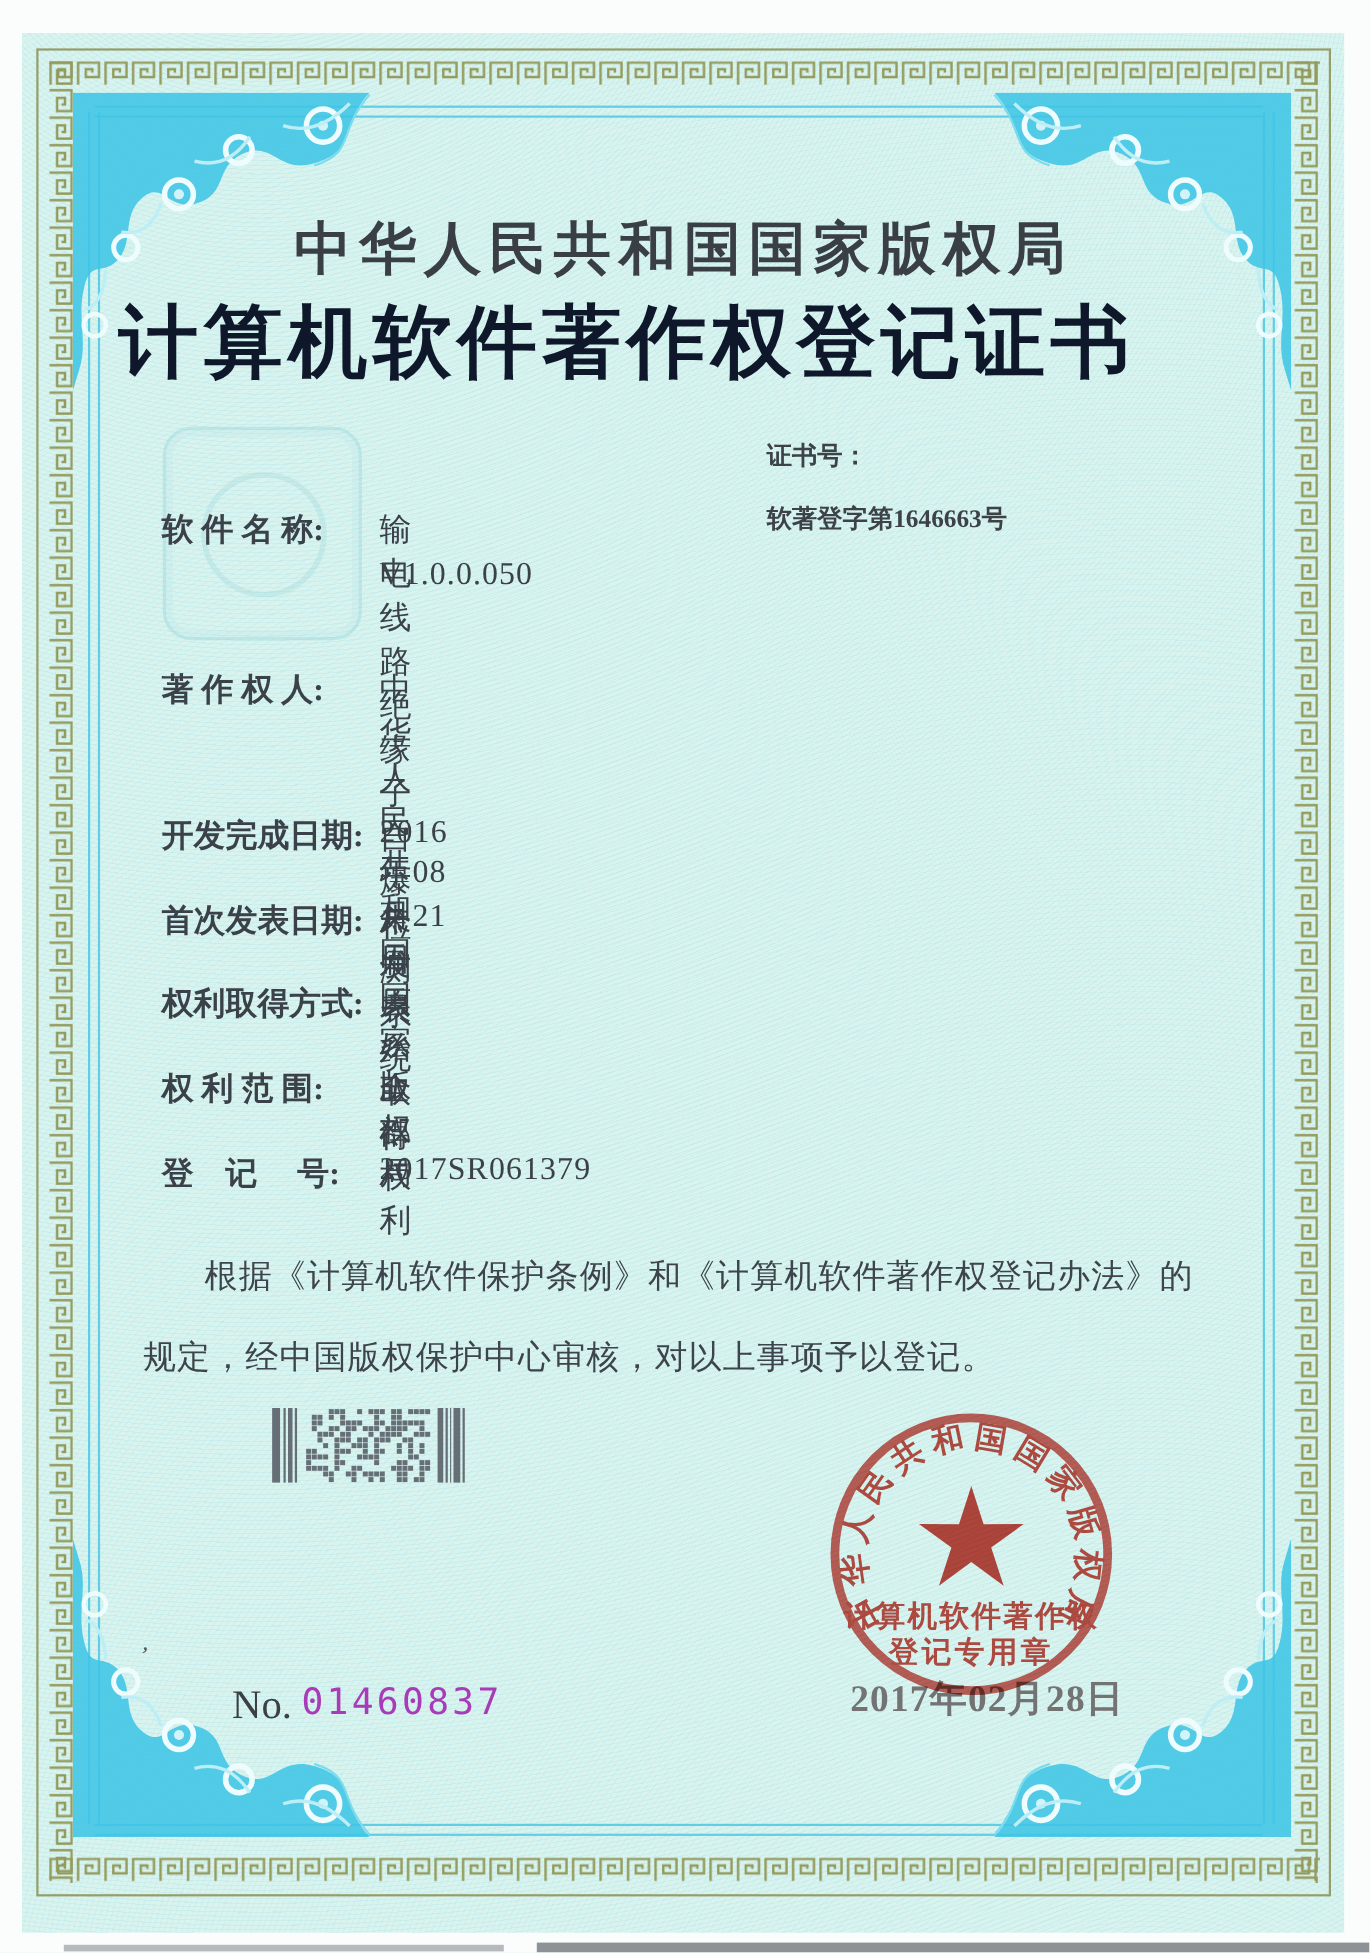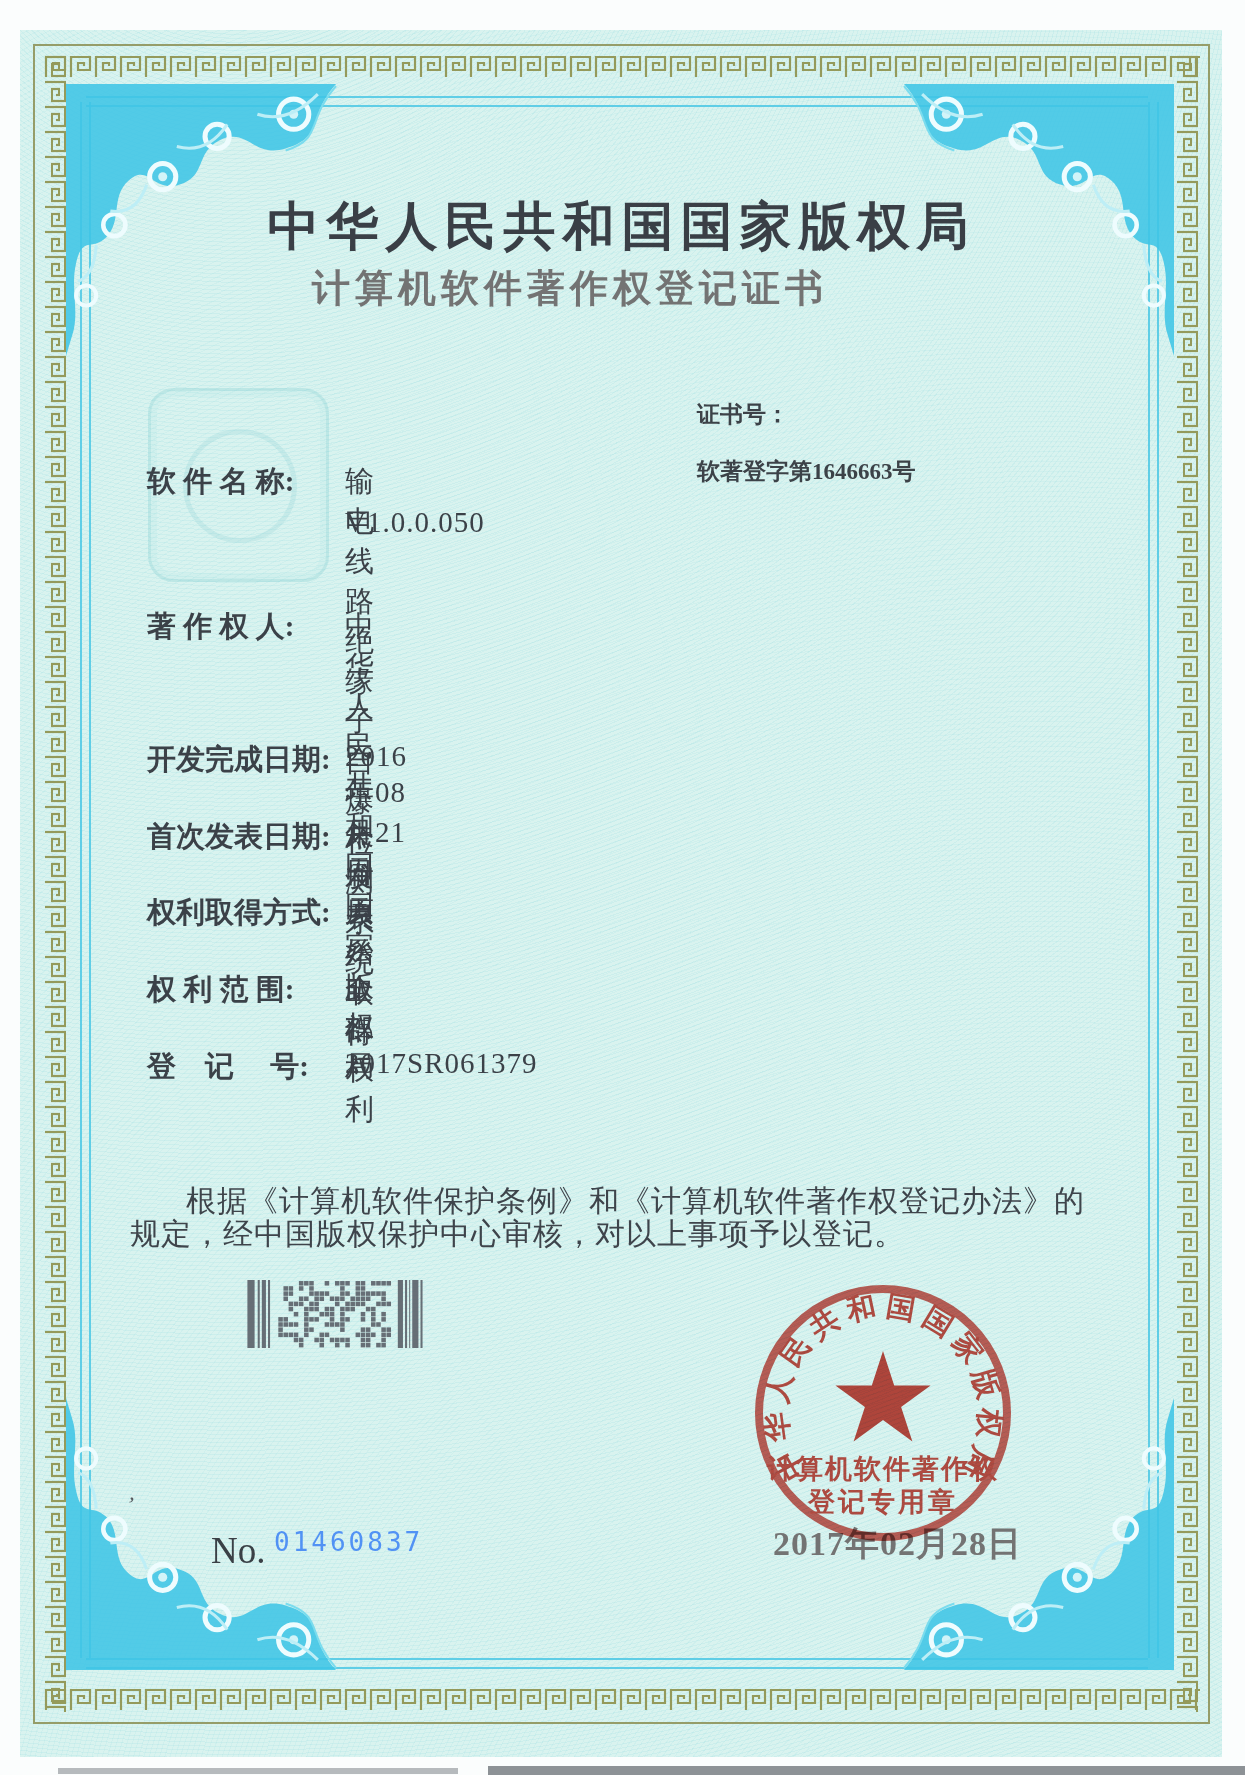--- a/index.html
+++ b/index.html
@@ -28,39 +28,39 @@
   .corner.tr{transform:scaleX(-1);}
   .corner.bl{transform:scaleY(-1);}
   .corner.br{transform:scale(-1,-1);}
   
   .authority{
     left:33px;top:192px;width:1177px;text-align:center;
     font-size:52px;font-weight:600;color:#3a3f46;letter-spacing:7px;
   }
   .cert-title{
     left:33px;top:263px;width:1074px;text-align:center;
-    font-size:38px;font-weight:700;color:#737373;letter-spacing:5px;
+    font-size:72px;font-weight:700;color:#0f172a;letter-spacing:5px;
   }
   .certno{left:697px;top:399px;font-size:23px;color:#3c4248;display:flex;gap:26px;font-weight:600;flex-direction:column;}
   .fieldrow{font-size:29px;color:#3b4148;display:flex;}
   .fieldrow .lbl{position:absolute;left:147px;font-weight:600;white-space:pre;}
   .fieldrow .val{position:absolute;left:345px;font-weight:500;letter-spacing:1px;}
   .statement{font-size:30px;color:#3e444b;letter-spacing:1px;}
   .watermark{
     left:148px;top:388px;width:175px;height:188px;border-radius:26px;
     border:3px solid rgba(120,200,206,0.28);
     box-shadow:inset 0 0 0 6px rgba(170,225,228,0.18);
   }
   .watermark .wm-ring{
     position:absolute;left:32px;top:38px;width:104px;height:104px;border-radius:50%;
     border:5px solid rgba(130,205,210,0.22);
   }
   .serial{left:211px;top:1529px;font-size:37px;color:#3a4046;}
   .serial-num{
-    left:274px;top:1527px;font-size:26px;letter-spacing:3px;color:#3b82f6;
+    left:274px;top:1527px;font-size:33px;letter-spacing:3px;color:#a21caf;
     font-family:"DejaVu Sans Mono","Liberation Mono",monospace;opacity:.85;
   }
   .issue-date{left:773px;top:1521px;font-size:34px;font-weight:600;color:#737373;letter-spacing:1px;}
   .seal{left:733px;top:1263px;width:300px;height:300px;mix-blend-mode:multiply;opacity:.93;pointer-events:none;}
   .tickmark{left:127px;top:1492px;font-size:22px;color:#565b60;transform:rotate(12deg);}
   .scan-edge1{left:488px;top:1766px;width:757px;height:9px;background:#8d9296;}
   .scan-edge2{left:58px;top:1768px;width:400px;height:6px;background:#b6babd;}
   .barcode-wrap{left:238px;top:1280px;width:196px;height:68px;opacity:.88;}
 </style>
 </head>
@@ -160,21 +160,21 @@
 </div>
 <div class="abs fieldrow" style="top:970px">
   <span class="lbl">权 利 范 围:</span>
   <span class="val">全部权利</span>
 </div>
 <div class="abs fieldrow" style="top:1047px">
   <span class="lbl">登　记　 号:</span>
   <span class="val">2017SR061379</span>
 </div>
 
-<div class="abs statement" style="left:186px;top:1181px">根据《计算机软件保护条例》和《计算机软件著作权登记办法》的</div>
+<div class="abs statement" style="left:186px;top:1140px">根据《计算机软件保护条例》和《计算机软件著作权登记办法》的</div>
 <div class="abs statement" style="left:130px;top:1214px">规定，经中国版权保护中心审核，对以上事项予以登记。</div>
 
 <svg id="barcode" class="abs barcode-wrap" viewBox="0 0 172 66">
     <rect x="0" y="0" width="7" height="66" fill="#585d66"></rect>
     <rect x="10" y="0" width="2" height="66" fill="#585d66"></rect>
     <rect x="14" y="0" width="4" height="66" fill="#585d66"></rect>
     <rect x="20" y="0" width="2" height="66" fill="#585d66"></rect>
     <rect x="30" y="36" width="4.4" height="4.4" fill="#585d66"></rect>
     <rect x="30" y="41" width="4.4" height="4.4" fill="#585d66"></rect>
     <rect x="30" y="46" width="4.4" height="4.4" fill="#585d66"></rect>

